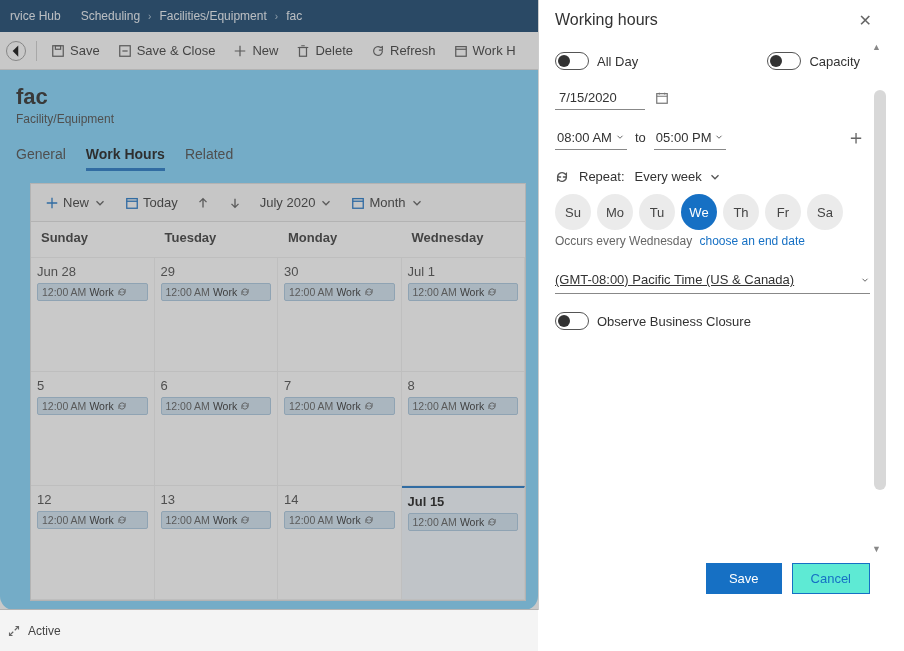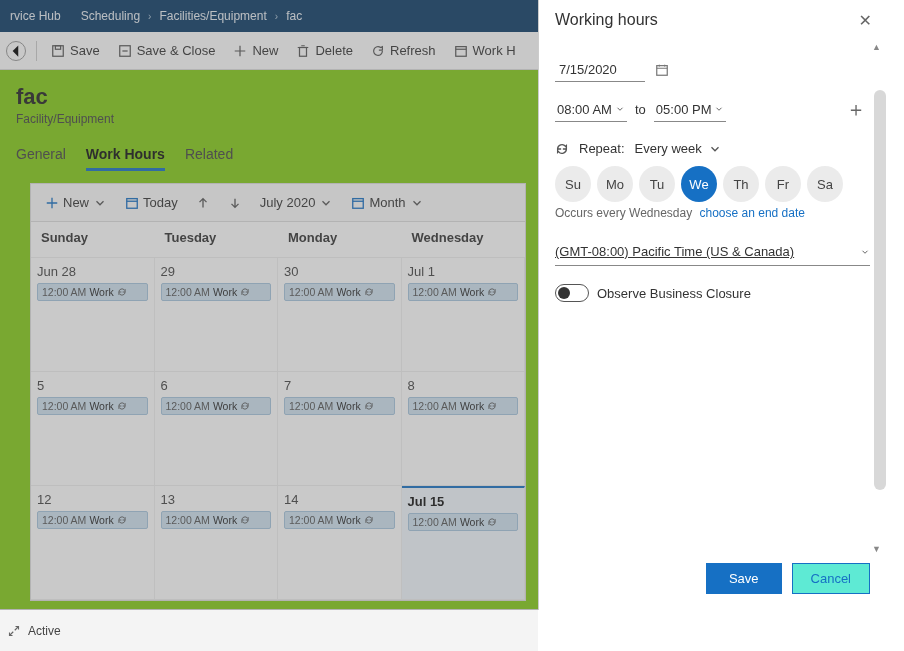--- a/index.html
+++ b/index.html
@@ -1,18 +1,18 @@
 <!DOCTYPE html>
 <html><head>
 <meta charset="utf-8">
 <style>
 * { box-sizing: border-box; margin: 0; padding: 0; font-family: "Segoe UI", Arial, sans-serif; }
 body { width: 904px; height: 651px; overflow: hidden; background: #fff; position: relative; }
 
-.main-app { position: absolute; top: 0; left: 0; width: 538px; height: 610px; background: #84cc16; }
+.main-app { position: absolute; top: 0; left: 0; width: 538px; height: 610px; background: #7dd3fc; border-radius: 14px; }
 .overlay { position: absolute; top: 0; left: 0; width: 538px; height: 610px; background: rgba(100,100,100,0.35); pointer-events: none; }
 
 .top-bar { background: #0c3b66; color: #e8eef4; height: 32px; display: flex; align-items: center; padding: 0 10px; font-size: 12px; gap: 8px; }
 .top-bar .bc-sep { color: #a8c0d4; font-size: 10px; }
 
 .cmd-bar { background: #fdfdfd; border-bottom: 1px solid #ddd; height: 38px; display: flex; align-items: center; padding: 0 6px; font-size: 13px; gap: 2px; }
 .cmd-btn { display: flex; align-items: center; gap: 5px; padding: 4px 8px; color: #333; cursor: pointer; }
 .cmd-btn svg { width: 14px; height: 14px; stroke: #555; fill: none; stroke-width: 1.4; }
 .cmd-sep { width: 1px; height: 20px; background: #ccc; margin: 0 4px; }
 .back-btn { border: 1px solid #999; border-radius: 50%; width: 20px; height: 20px; display:flex; align-items:center; justify-content:center; margin-right: 4px; }
@@ -350,20 +350,34 @@
 <div class="overlay"></div>
 
 <div class="panel">
   <div class="panel-head">
     <span>Working hours</span>
     <span class="close">✕</span>
   </div>
   <div class="panel-body">
     <span class="scroll-tri" style="top:2px">▲</span>
 
+    <div class="toggle-row">
+      <div class="toggle">
+        <div class="toggle-sw">
+            <div class="knob"></div>
+          </div>
+        <span>All Day</span>
+      </div>
+      <div class="toggle" style="margin-left:auto;margin-right:10px">
+        <div class="toggle-sw">
+            <div class="knob"></div>
+          </div>
+        <span>Capacity</span>
+      </div>
+    </div>
 
     <div class="field-row">
       <input class="date-input" readonly="" value="7/15/2020" style="">
       <svg class="cal-icon" viewBox="0 0 16 16">
           <rect x="2" y="3" width="12" height="11"></rect>
           <path d="M2 6h12M5 2v2M11 2v2"></path>
         </svg>
     </div>
 
     <div class="time-row">

